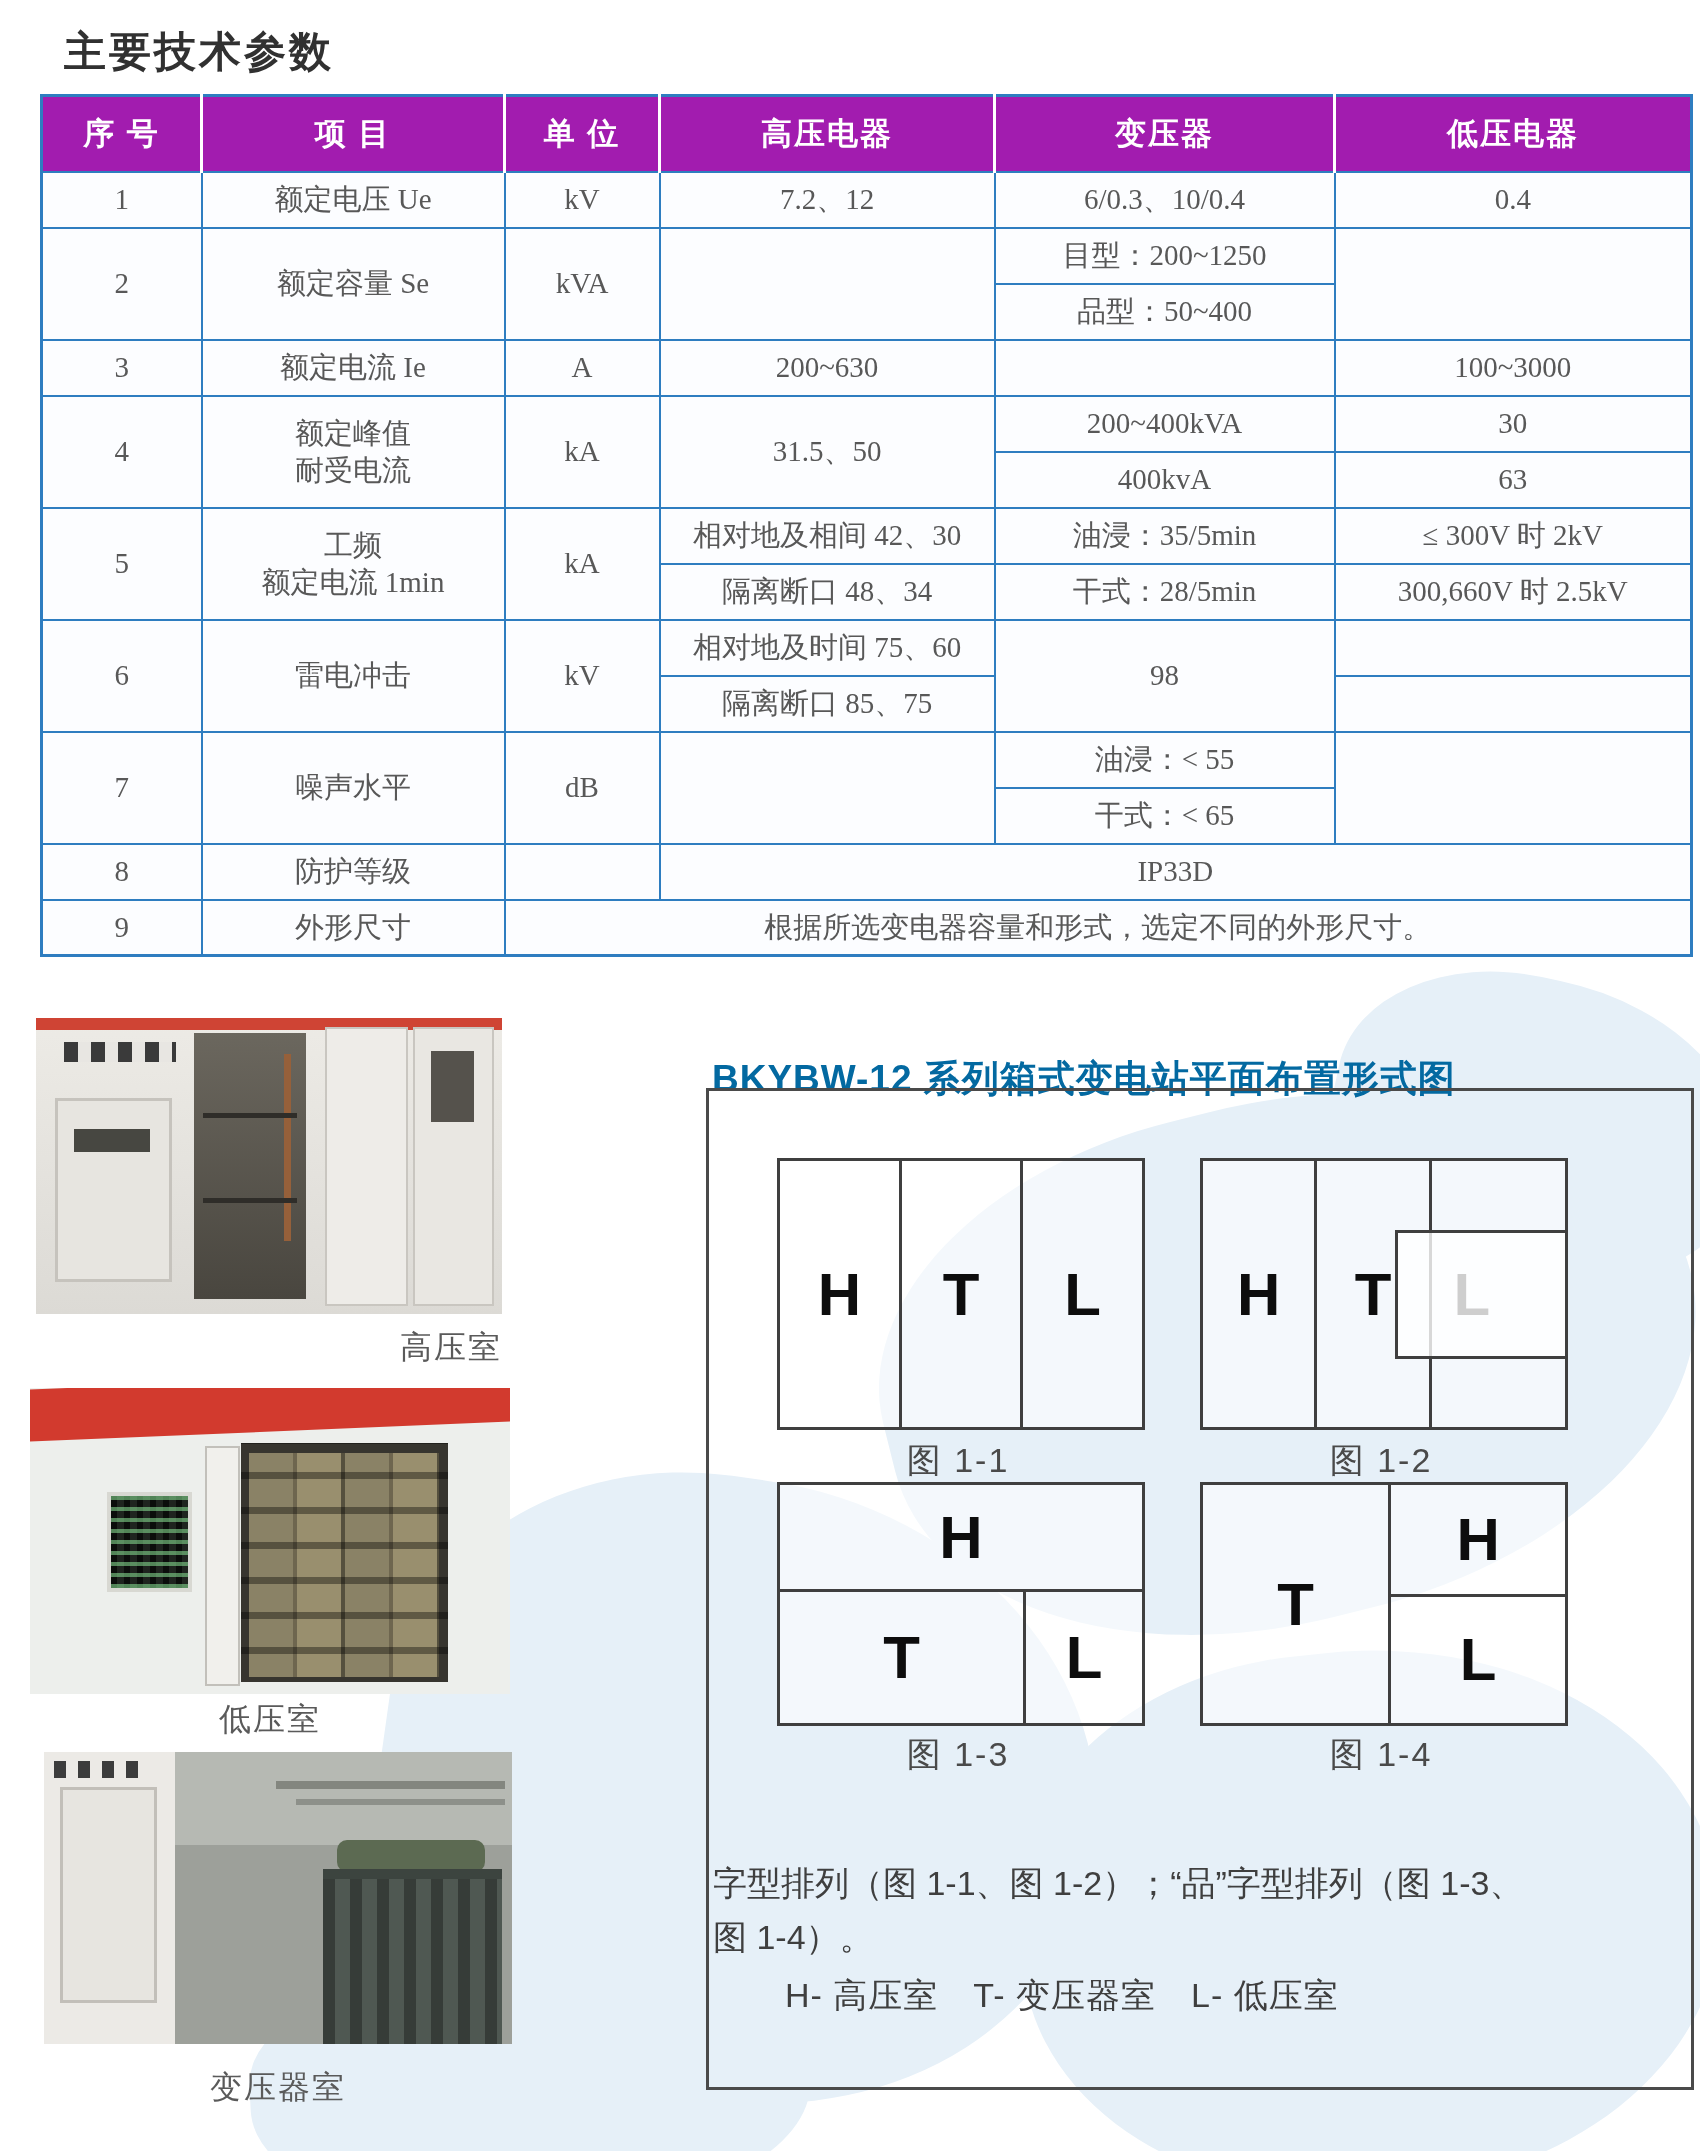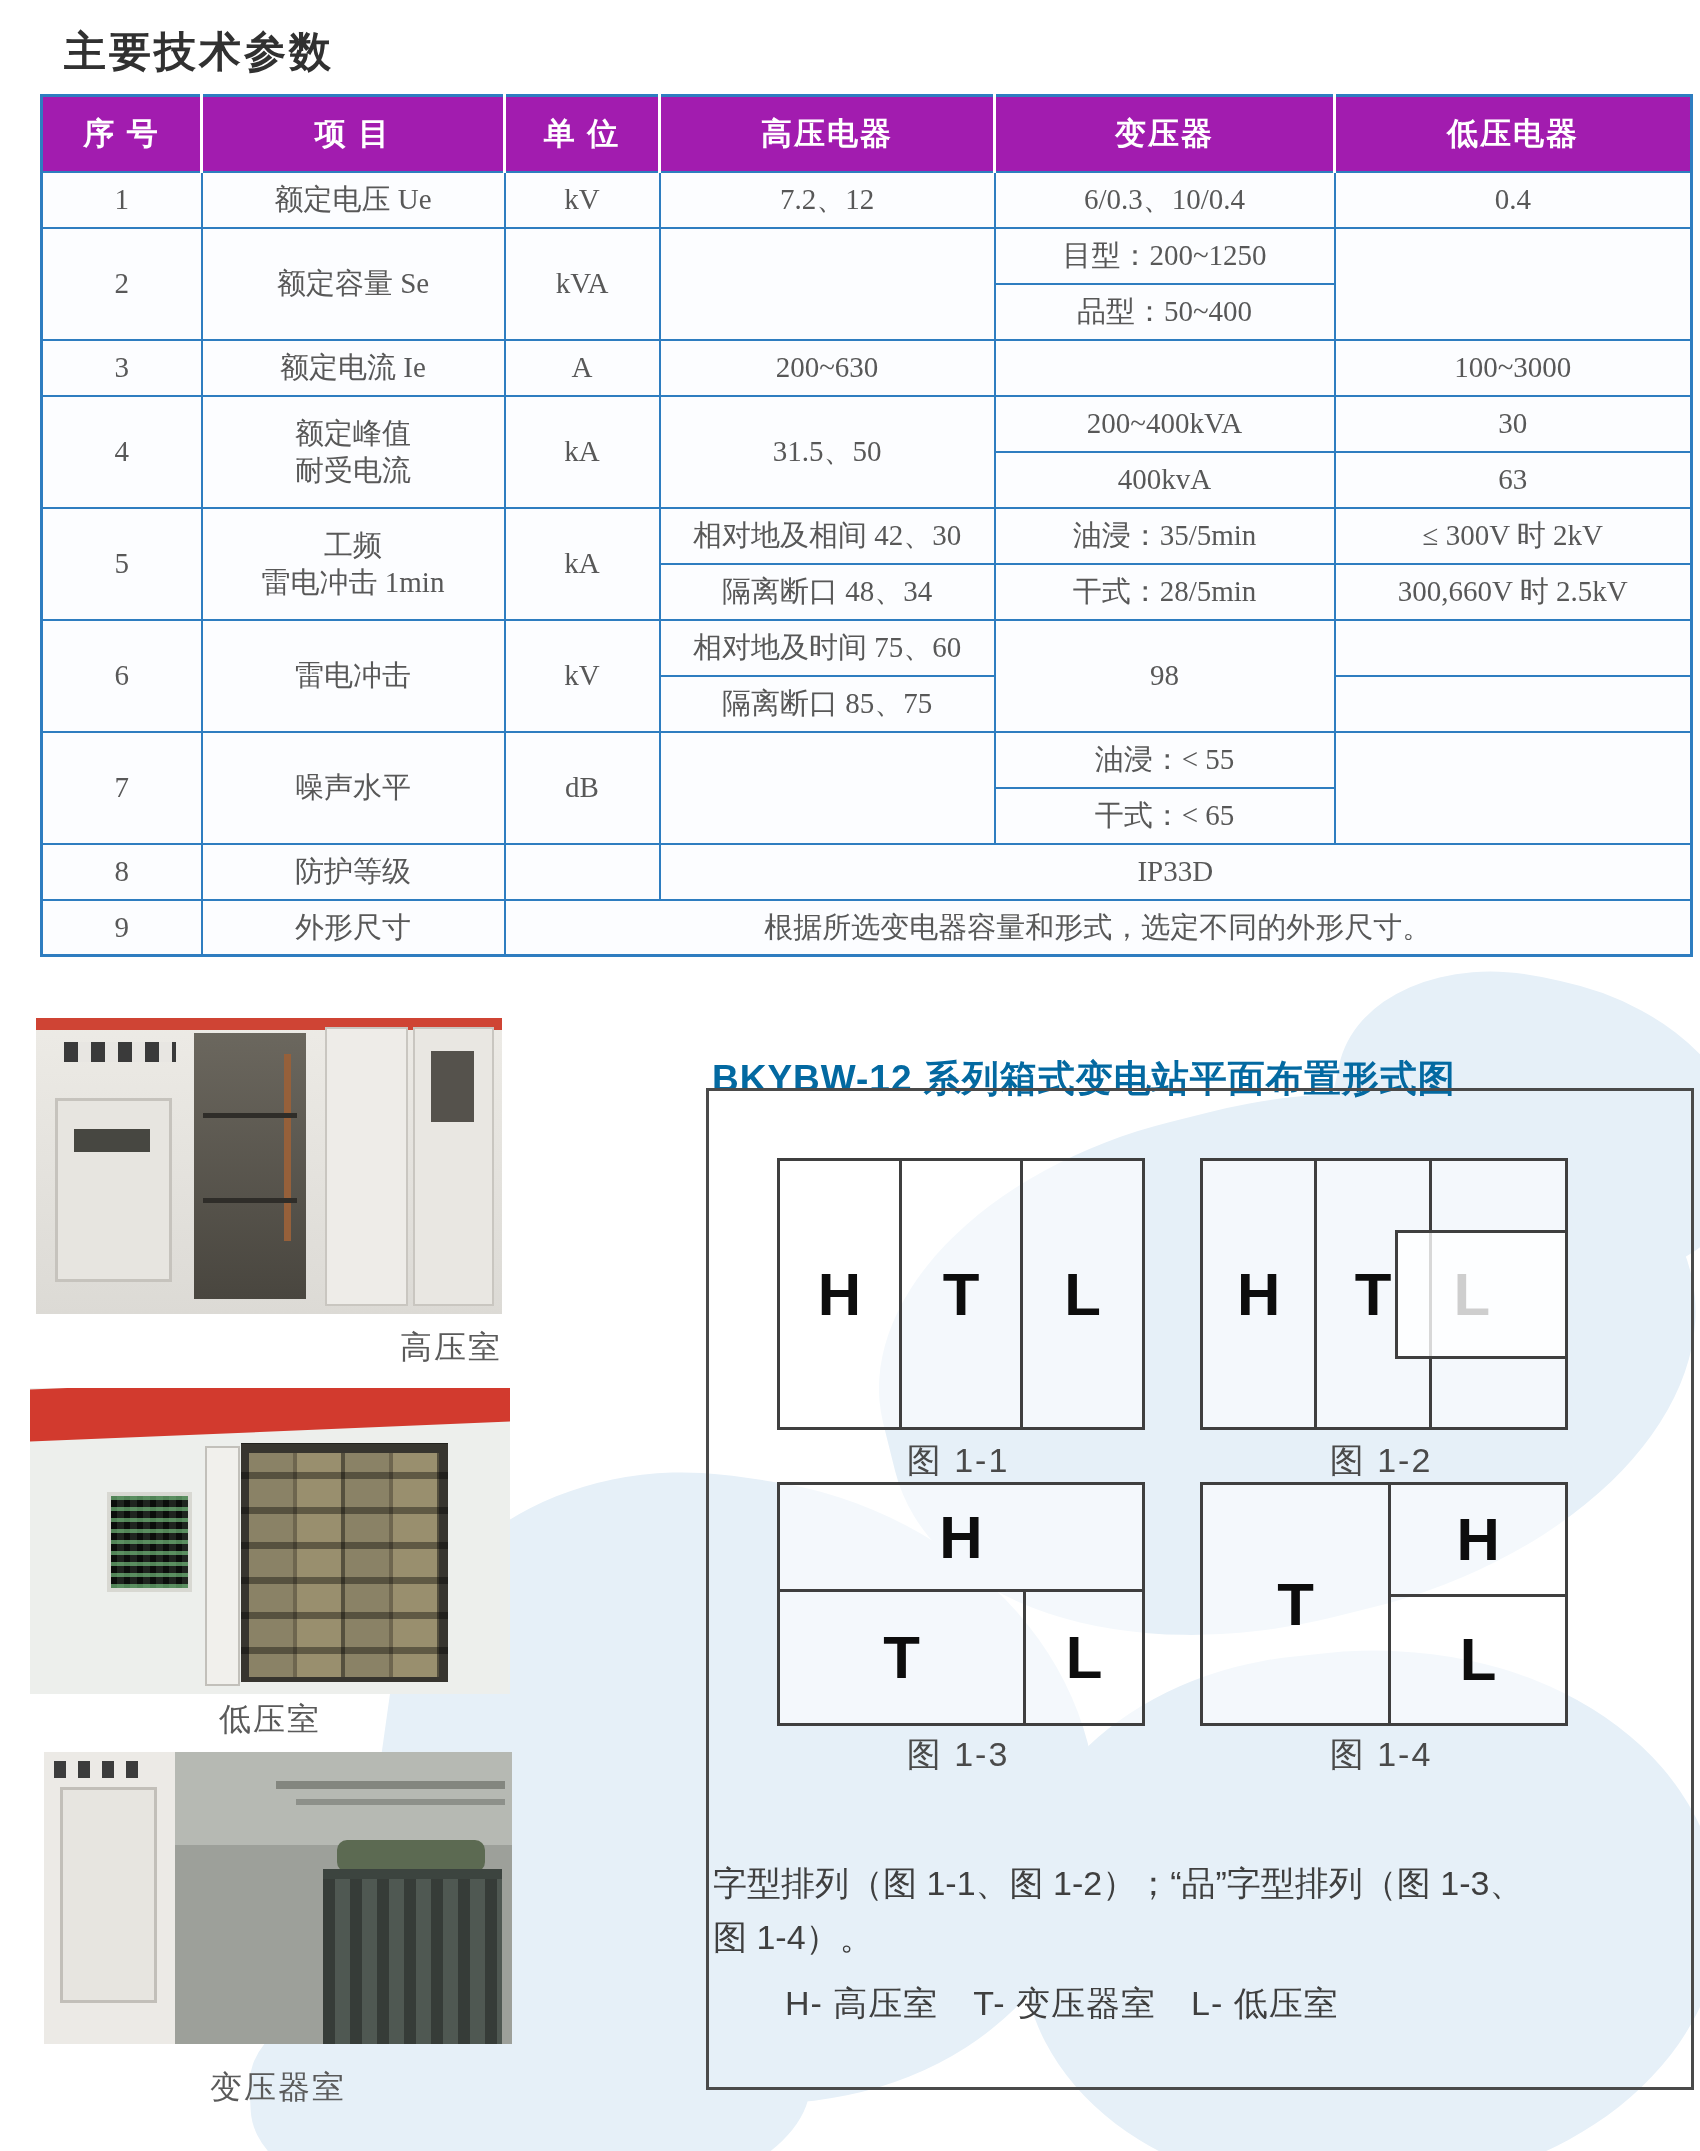--- a/index.html
+++ b/index.html
@@ -88,21 +88,21 @@
   .fig14{left:1200px;top:1482px;width:362px;height:238px;}
   .f14-l{position:absolute;left:0;top:0;width:52%;height:100%;border-right:3px solid #3f3f3f;
          display:flex;align-items:center;justify-content:center;box-sizing:border-box;}
   .f14-rt{position:absolute;right:0;top:0;width:48%;height:47%;border-bottom:3px solid #3f3f3f;
           display:flex;align-items:center;justify-content:center;box-sizing:border-box;}
   .f14-rb{position:absolute;right:0;bottom:0;width:48%;height:53%;display:flex;align-items:center;justify-content:center;}
   .fig-cap{position:absolute;width:362px;text-align:center;font-size:34px;color:#4a4a4a;letter-spacing:2px;}
   
   .para{position:absolute;left:713px;top:1856px;width:925px;font-size:34px;color:#3f3f3f;line-height:54px;}
   .para .indent{padding-left:68px;}
-  .para .legend{padding-left:72px;margin-top:12px;letter-spacing:1px;}
+  .para .legend{padding-left:72px;margin-top:4px;letter-spacing:1px;}
 </style>
 </head>
 <body>
 
 <div class="page">
   <div class="blob b1"></div>
   <div class="blob b2"></div>
   <div class="blob b3"></div>
   <div class="blob b4"></div>
   <div class="blob b5"></div>
@@ -167,21 +167,21 @@
         <td>30</td>
       </tr>
       <tr>
         <td>400kvA</td>
         <td>63</td>
       </tr>
       <tr>
         <td rowspan="2">5</td>
         <td rowspan="2">
           <span style="display:block">工频</span>
-          <span style="display:block">雷电冲击 1min</span>
+          <span style="display:block">额定电流 1min</span>
         </td>
         <td rowspan="2">kA</td>
         <td>相对地及相间 42、30</td>
         <td>油浸：35/5min</td>
         <td>≤ 300V 时 2kV</td>
       </tr>
       <tr>
         <td>隔离断口 48、34</td>
         <td>干式：28/5min</td>
         <td>300,660V 时 2.5kV</td>

